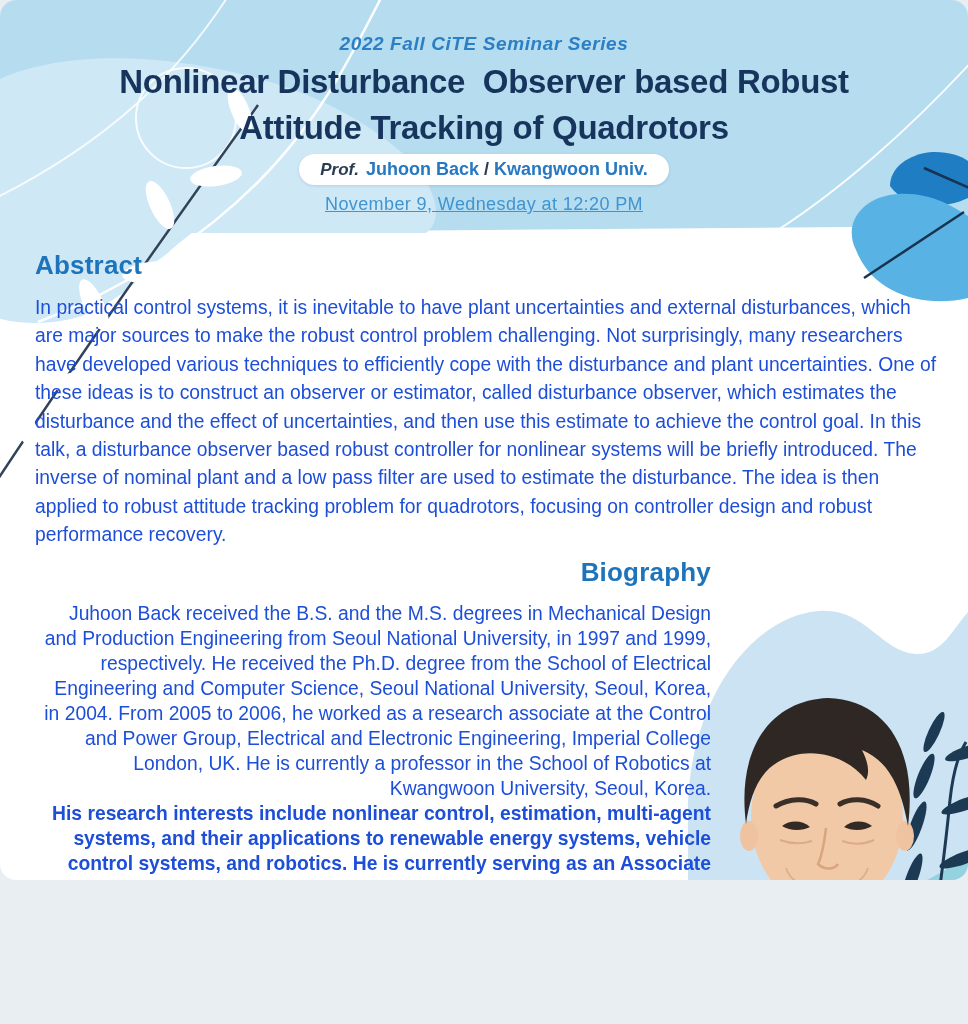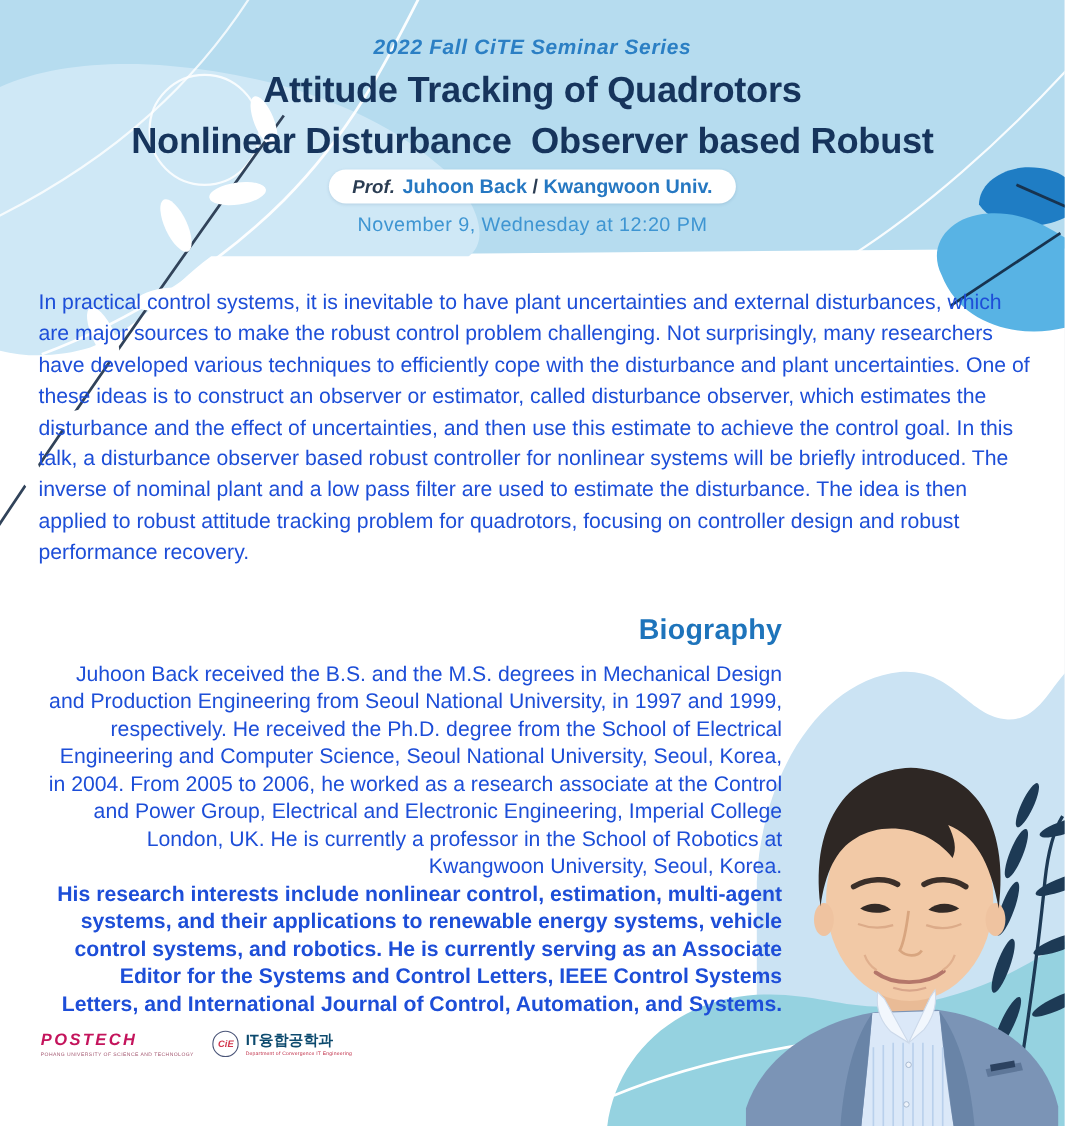--- a/index.html
+++ b/index.html
@@ -1,35 +1,36 @@
 <!DOCTYPE html>
 <html><head>
 <meta charset="utf-8">
 <style>
   html,body{margin:0;padding:0;background:#e9eef2;}
   .poster{
-    position:relative;width:968px;height:1024px;overflow:hidden;background:#ffffff;
+    position:relative;width:968px;height:880px;overflow:hidden;background:#ffffff;
     font-family:"Liberation Sans", sans-serif;
+    border-radius:16px;
   }
   .decor{position:absolute;left:0;top:0;z-index:0;pointer-events:none;}
   .content{position:absolute;inset:0;z-index:1;}
 
   
   .header{position:absolute;left:0;top:0;width:100%;text-align:center;}
   .series{margin-top:33px;font-size:19px;font-style:italic;font-weight:700;color:#2b7fc4;letter-spacing:.6px;}
   .title{margin:4px 0 0;font-size:33px;font-weight:700;color:#16345c;line-height:46px;letter-spacing:-.3px;}
   .title .tl{display:block;white-space:pre;}
   .pill{
     display:inline-block;margin-top:3px;background:#ffffff;border-radius:16px;
     padding:5px 21px;box-shadow:0 1px 3px rgba(27,76,122,.15);
   }
   .pill .prof{font-size:17px;font-style:italic;font-weight:700;color:#2a3c52;margin-right:7px;}
   .pill .name{font-size:18px;font-weight:700;color:#2678c2;}
   .pill .sep{font-size:18px;font-weight:700;color:#2a3c52;margin:0 5px;}
-  .date{margin-top:9px;font-size:18px;color:#3e95d2;letter-spacing:.4px;}
+  .date{margin-top:9px;font-size:18px;color:#3e95d2;letter-spacing:.4px;text-decoration:underline;}
 
   
   .sec h2{margin:0;font-size:26px;line-height:32px;font-weight:700;color:#1e74bb;letter-spacing:.2px;}
   .sec p{margin:13px 0 0;font-size:19.3px;color:#1d4ed8;}
   .abstract{position:absolute;left:35px;top:249px;width:906px;}
   .abstract p{line-height:28.4px;}
   .bio{position:absolute;left:35px;top:556px;width:676px;text-align:right;}
   .bio p{line-height:25px;}
   .bio p.cont{margin-top:0;font-weight:bold;}
 
@@ -146,32 +147,33 @@
       <path d="M 896,972 L 928,966 L 930,973 L 898,979 Z" fill="#5e7799"></path>
       <path d="M 900,968 L 922,964 L 923,970 L 901,974 Z" fill="#2c4260"></path>
     </g>
   </svg>
 
   <div class="content">
 
     <div class="header">
       <div class="series">2022 Fall CiTE Seminar Series</div>
       <h1 class="title">
+        <span class="tl">Nonlinear Disturbance  Observer based Robust</span>
         <span class="tl">Attitude Tracking of Quadrotors</span>
-        <span class="tl">Nonlinear Disturbance  Observer based Robust</span>
       </h1>
       <div>
         <div class="pill">
           <span class="prof">Prof.</span><span class="name">Juhoon Back</span><span class="sep">/</span><span class="name">Kwangwoon Univ.</span>
         </div>
       </div>
       <div class="date">November 9, Wednesday at 12:20 PM</div>
     </div>
 
     <section class="sec abstract">
+      <h2>Abstract</h2>
       <p>In practical control systems, it is inevitable to have plant uncertainties and external disturbances, which are major sources to make the robust control problem challenging. Not surprisingly, many researchers have developed various techniques to efficiently cope with the disturbance and plant uncertainties. One of these ideas is to construct an observer or estimator, called disturbance observer, which estimates the disturbance and the effect of uncertainties, and then use this estimate to achieve the control goal. In this talk, a disturbance observer based robust controller for nonlinear systems will be briefly introduced. The inverse of nominal plant and a low pass filter are used to estimate the disturbance. The idea is then applied to robust attitude tracking problem for quadrotors, focusing on controller design and robust performance recovery.</p>
     </section>
 
     <section class="sec bio">
       <h2>Biography</h2>
       <p>Juhoon Back received the B.S. and the M.S. degrees in Mechanical Design and Production Engineering from Seoul National University, in 1997 and 1999, respectively. He received the Ph.D. degree from the School of Electrical Engineering and Computer Science, Seoul National University, Seoul, Korea, in 2004. From 2005 to 2006, he worked as a research associate at the Control and Power Group, Electrical and Electronic Engineering, Imperial College London, UK. He is currently a professor in the School of Robotics at Kwangwoon University, Seoul, Korea.</p>
       <p class="cont">His research interests include nonlinear control, estimation, multi-agent systems, and their applications to renewable energy systems, vehicle control systems, and robotics. He is currently serving as an Associate Editor for the Systems and Control Letters, IEEE Control Systems Letters, and International Journal of Control, Automation, and Systems.</p>
     </section>
 
     <div class="logos">

